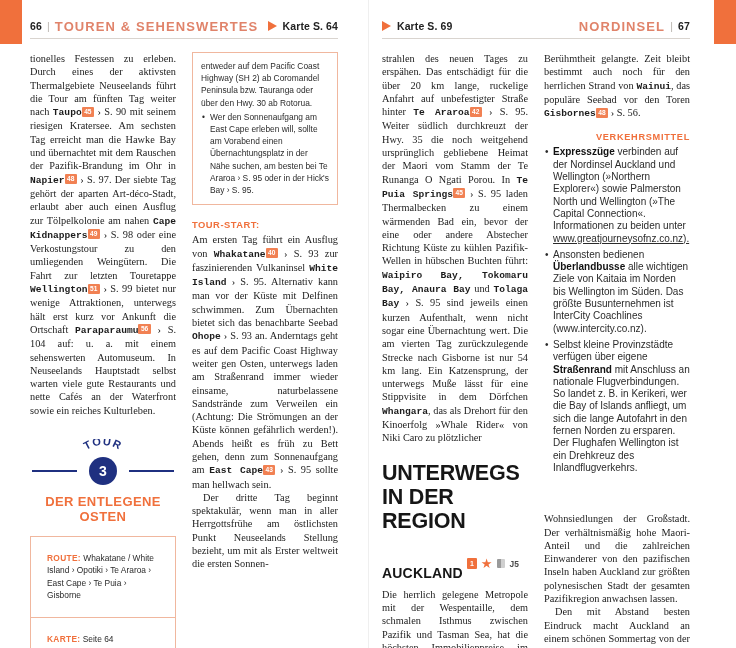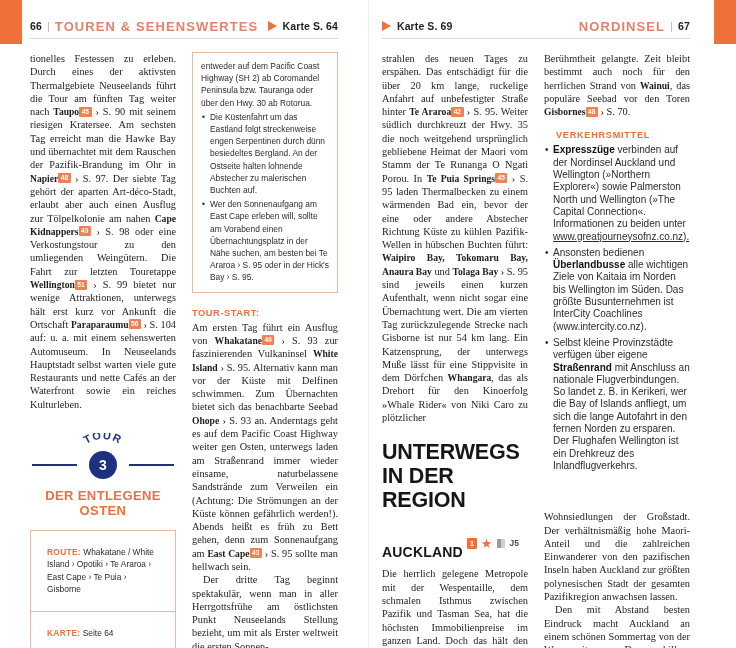--- a/index.html
+++ b/index.html
@@ -115,21 +115,21 @@
     margin: 0;
     font-family: "Liberation Serif", serif;
     font-size: 10.3px;
     line-height: 13.3px;
     text-align: justify;
     text-justify: inter-word;
     hyphens: manual;
     color: #1c1c1c;
   }
   p.body + p.body { text-indent: 11px; }
-  b.pl { font-family: Liberation Serif, serif; font-size: 9.6px; font-weight: bold; margin-top: 24px; }
+  b.pl { font-family: Liberation Mono, monospace; font-size: 9.6px; font-weight: bold; margin-top: 24px; }
 
   
   .chip {
     display: inline-block;
     font-family: "Liberation Sans", sans-serif;
     font-size: 6.6px;
     font-weight: bold;
     line-height: 8px;
     color: #ffffff;
     background: #f0703c;
@@ -277,21 +277,22 @@
     margin: 2px 0 3px 0;
   }
 
   
   .vm-head {
     font-family: "Liberation Sans", sans-serif;
     font-size: 9.2px;
     font-weight: bold;
     color: #f0703c;
     letter-spacing: .7px;
-    margin: 12px 0 4px 12px;
+    margin: 12px 0 4px 0;
+    text-align: right;
   }
   ul.vm {
     margin: 0;
     padding-left: 9px;
     list-style: none;
   }
   ul.vm li {
     position: relative;
     font-family: "Liberation Sans", sans-serif;
     font-size: 10px;
@@ -425,21 +426,20 @@
               </ul>
             </div>
           </div>
         </div>
       </div>
 
       <div class="col">
         <div class="infobox">
           <p>entweder auf dem Pacific Coast Highway (SH 2) ab Coromandel Peninsula bzw. Tauranga oder über den Hwy. 30 ab Rotorua.</p>
           <ul>
-            <li>Die Küstenfahrt um das Eastland folgt streckenweise engen Serpentinen durch dünn besiedeltes Bergland. An der Ostseite halten lohnende Abstecher zu malerischen Buchten auf.</li>
             <li>Wer den Sonnenaufgang am East Cape erleben will, sollte am Vorabend einen Übernachtungsplatz in der Nähe suchen, am besten bei Te Araroa › S. 95 oder in der Hick's Bay › S. 95.</li>
           </ul>
         </div>
 
         <p class="kicker">TOUR-START:</p>
 
         <p class="body"><span>Am ersten Tag führt ein Ausflug von </span><b class="pl">Whakatane</b><span class="chip">40</span><span> › S. 93 zur faszinierenden Vulkaninsel </span><b class="pl">White Island</b><span> › S. 95. Alternativ kann man vor der Küste mit Delfinen schwimmen. Zum Übernachten bietet sich das benachbarte Seebad </span><b class="pl">Ohope</b><span> › S. 93 an. Anderntags geht es auf dem Pacific Coast Highway weiter gen Osten, unterwegs laden am Straßenrand immer wieder einsame, naturbelassene Sandstrände zum Verweilen ein (Achtung: Die Strömungen an der Küste können gefährlich werden!). Abends heißt es früh zu Bett gehen, denn zum Sonnenaufgang am </span><b class="pl">East Cape</b><span class="chip">43</span><span> › S. 95 sollte man hellwach sein.</span></p>
 
         <p class="body">Der dritte Tag beginnt spektakulär, wenn man in aller Herrgottsfrühe am östlichsten Punkt Neuseelands Stellung bezieht, um mit als Erster weltweit die ersten Sonnen-</p>
       </div>
@@ -473,21 +473,21 @@
           <span class="badge-num">1</span>
           <span class="star">★</span>
           <span class="badge-grid"></span>
           <span class="grid-ref">J5</span>
         </div>
 
         <p class="body">Die herrlich gelegene Metropole mit der Wespentaille, dem schmalen Isthmus zwischen Pazifik und Tasman Sea, hat die höchsten Immobilienpreise im ganzen Land. Doch das hält den Zustrom von Neubürgern nicht auf. Statistisch gesehen lebt etwa jeder dritte Neuseeländer in Auckland. Bis zu 70 km von der City entfernt liegen die</p>
       </div>
 
       <div class="col rp">
-        <p class="body"><span>Berühmtheit gelangte. Zeit bleibt bestimmt auch noch für den herrlichen Strand von </span><b class="pl">Wainui</b><span>, das populäre Seebad vor den Toren </span><b class="pl">Gisbornes</b><span class="chip">48</span><span> › S. 70.</span></p>
+        <p class="body"><span>Berühmtheit gelangte. Zeit bleibt bestimmt auch noch für den herrlichen Strand von </span><b class="pl">Wainui</b><span>, das populäre Seebad vor den Toren </span><b class="pl">Gisbornes</b><span class="chip">48</span><span> › S. 56.</span></p>
 
         <p class="vm-head">VERKEHRSMITTEL</p>
         <ul class="vm">
           <li><b>Expresszüge</b><span> verbinden auf der Nordinsel Auckland und Wellington (»Northern Explorer«) sowie Palmerston North und Wellington (»The Capital Connection«. Informationen zu beiden unter </span><span class="uline">www.greatjourneysofnz.co.nz).</span></li>
           <li><span>Ansonsten bedienen </span><b>Überlandbusse</b><span> alle wichtigen Ziele von Kaitaia im Norden bis Wellington im Süden. Das größte Busunternehmen ist InterCity Coachlines (www.intercity.co.nz).</span></li>
           <li><span>Selbst kleine Provinzstädte verfügen über eigene </span><b>Straßenrand</b><span> mit Anschluss an nationale Flugverbindungen. So landet z. B. in Kerikeri, wer die Bay of Islands anfliegt, um sich die lange Autofahrt in den fernen Norden zu ersparen. Der Flughafen Wellington ist ein Drehkreuz des Inlandflugverkehrs.</span></li>
         </ul>
 
         <p class="body" style="margin-top:38px">Wohnsiedlungen der Großstadt. Der verhältnismäßig hohe Maori-Anteil und die zahlreichen Einwanderer von den pazifischen Inseln haben Auckland zur größten polynesischen Stadt der gesamten Pazifikregion anwachsen lassen.</p>
         <p class="body">Den mit Abstand besten Eindruck macht Auckland an einem schönen Sommertag von der Wasserseite aus: Dann schillern Glas und Tasman der Skyline, vom glei-</p>

